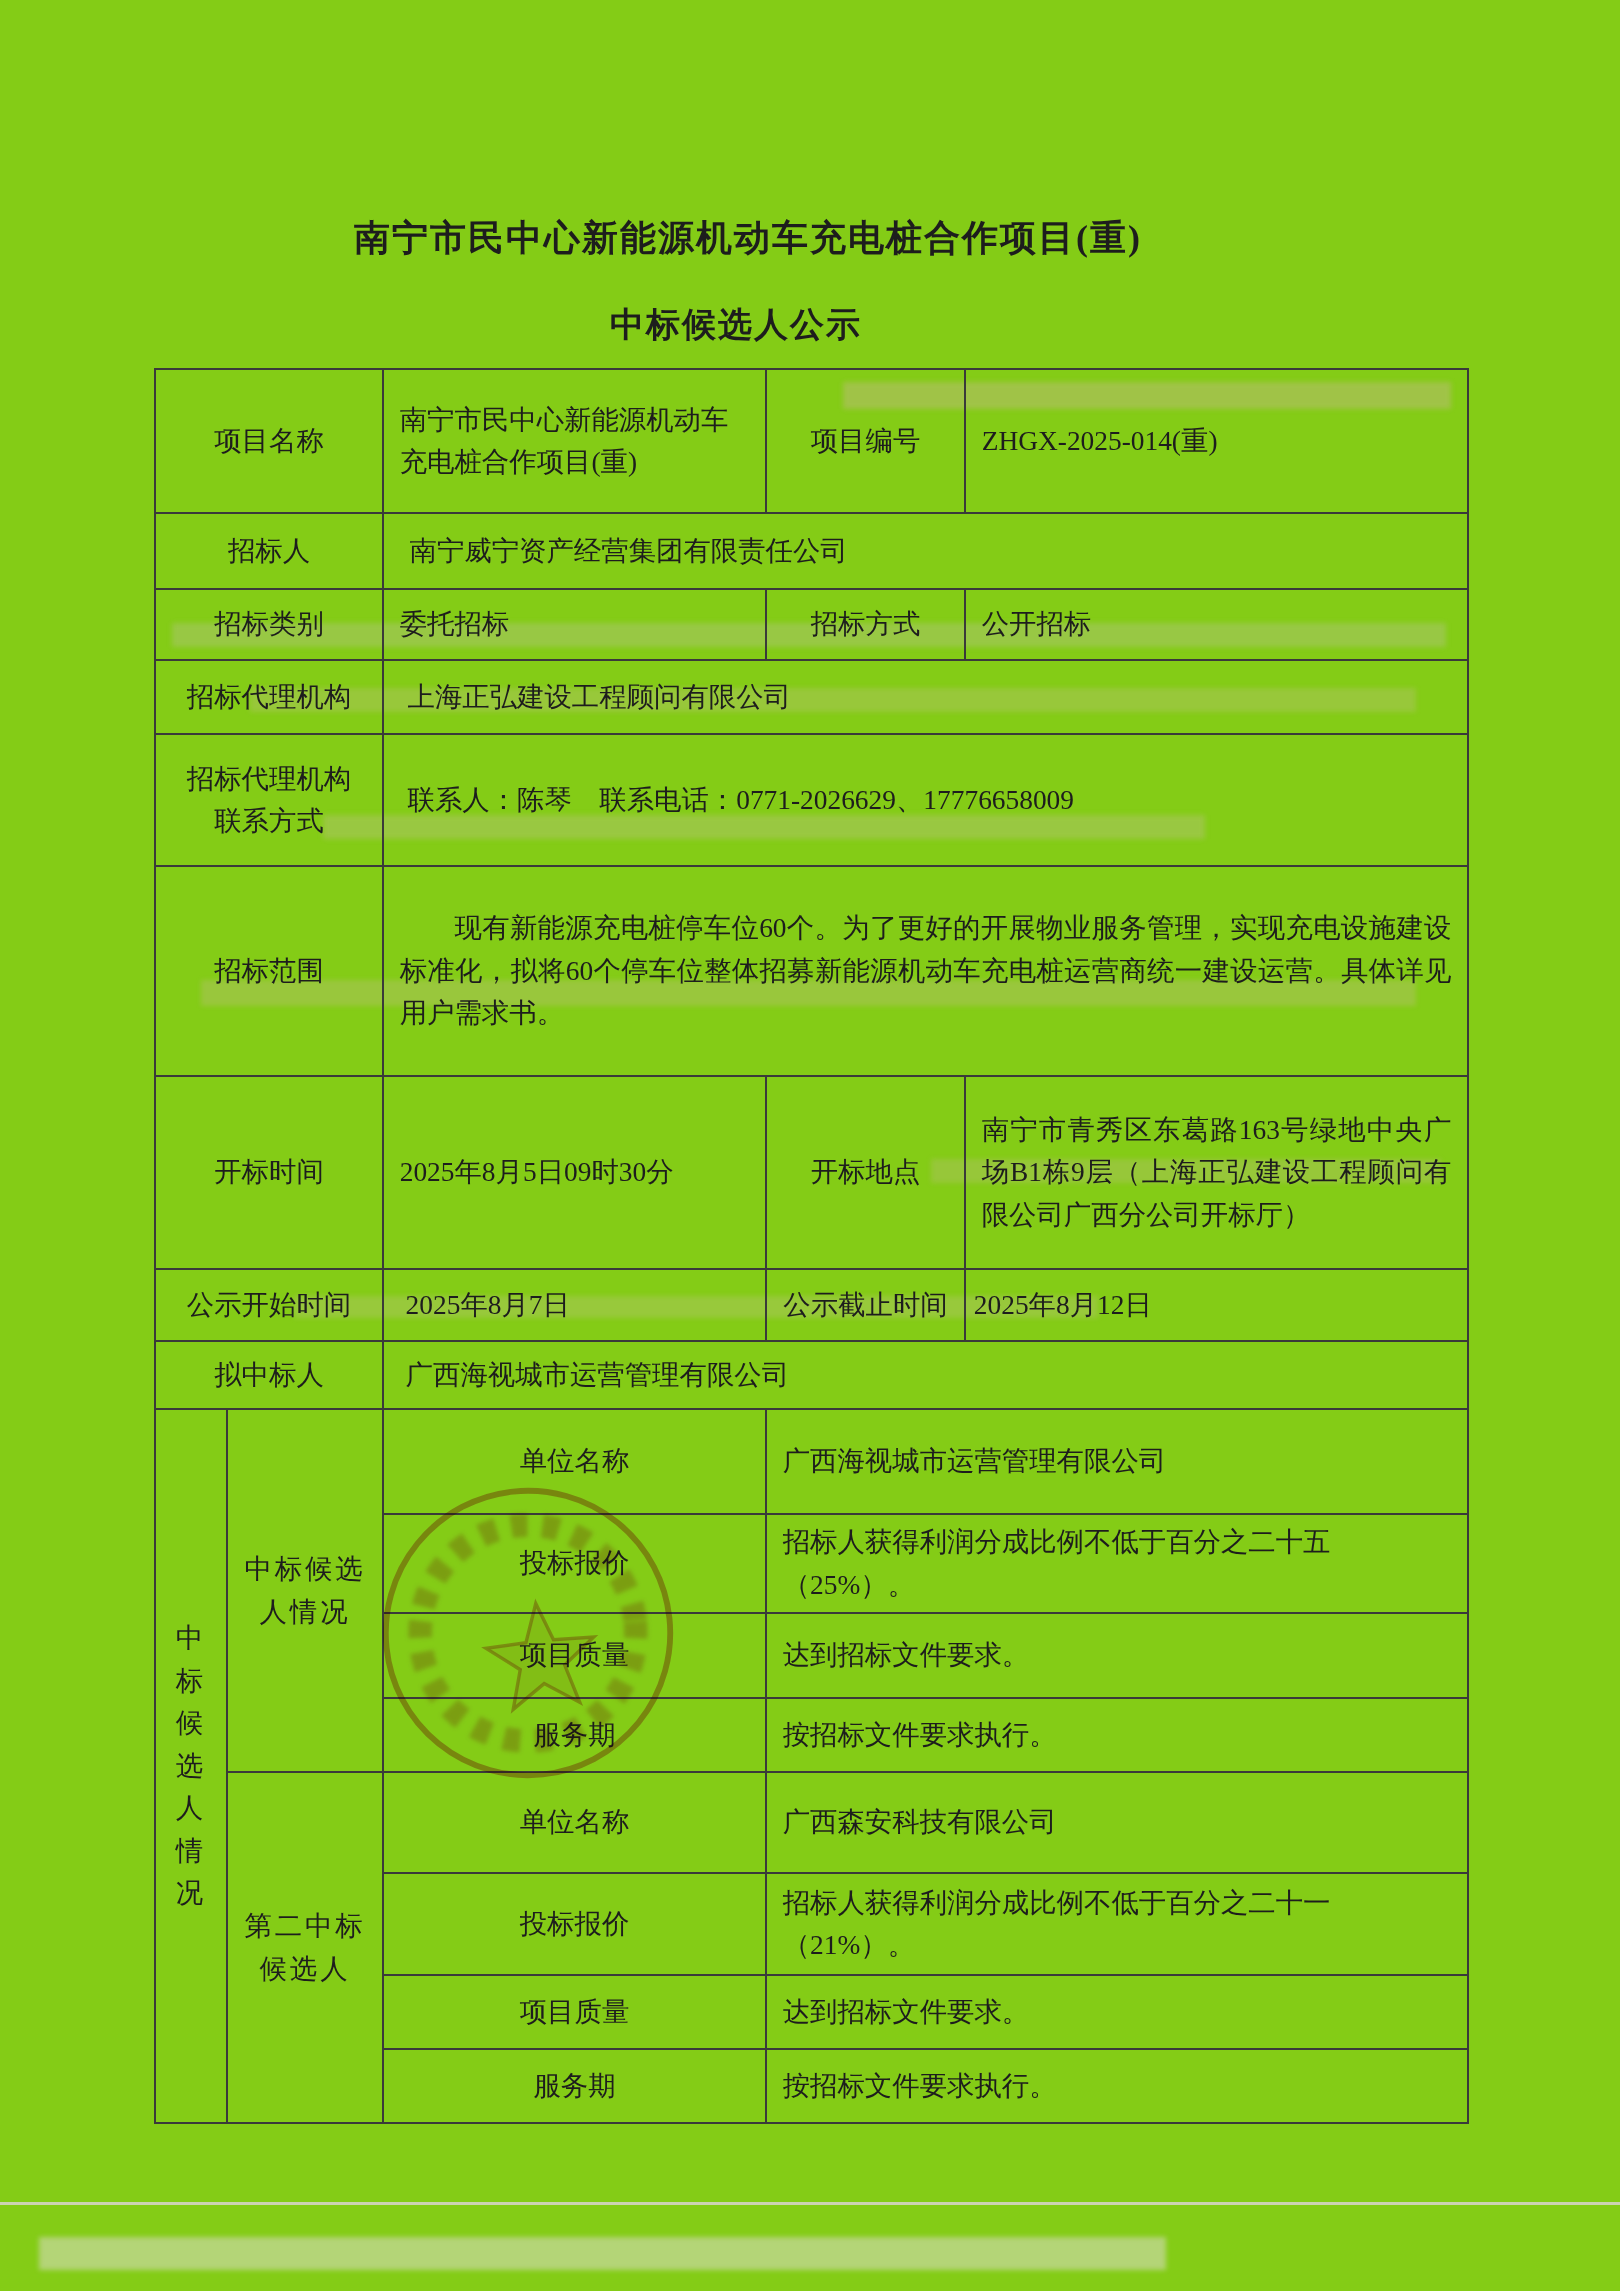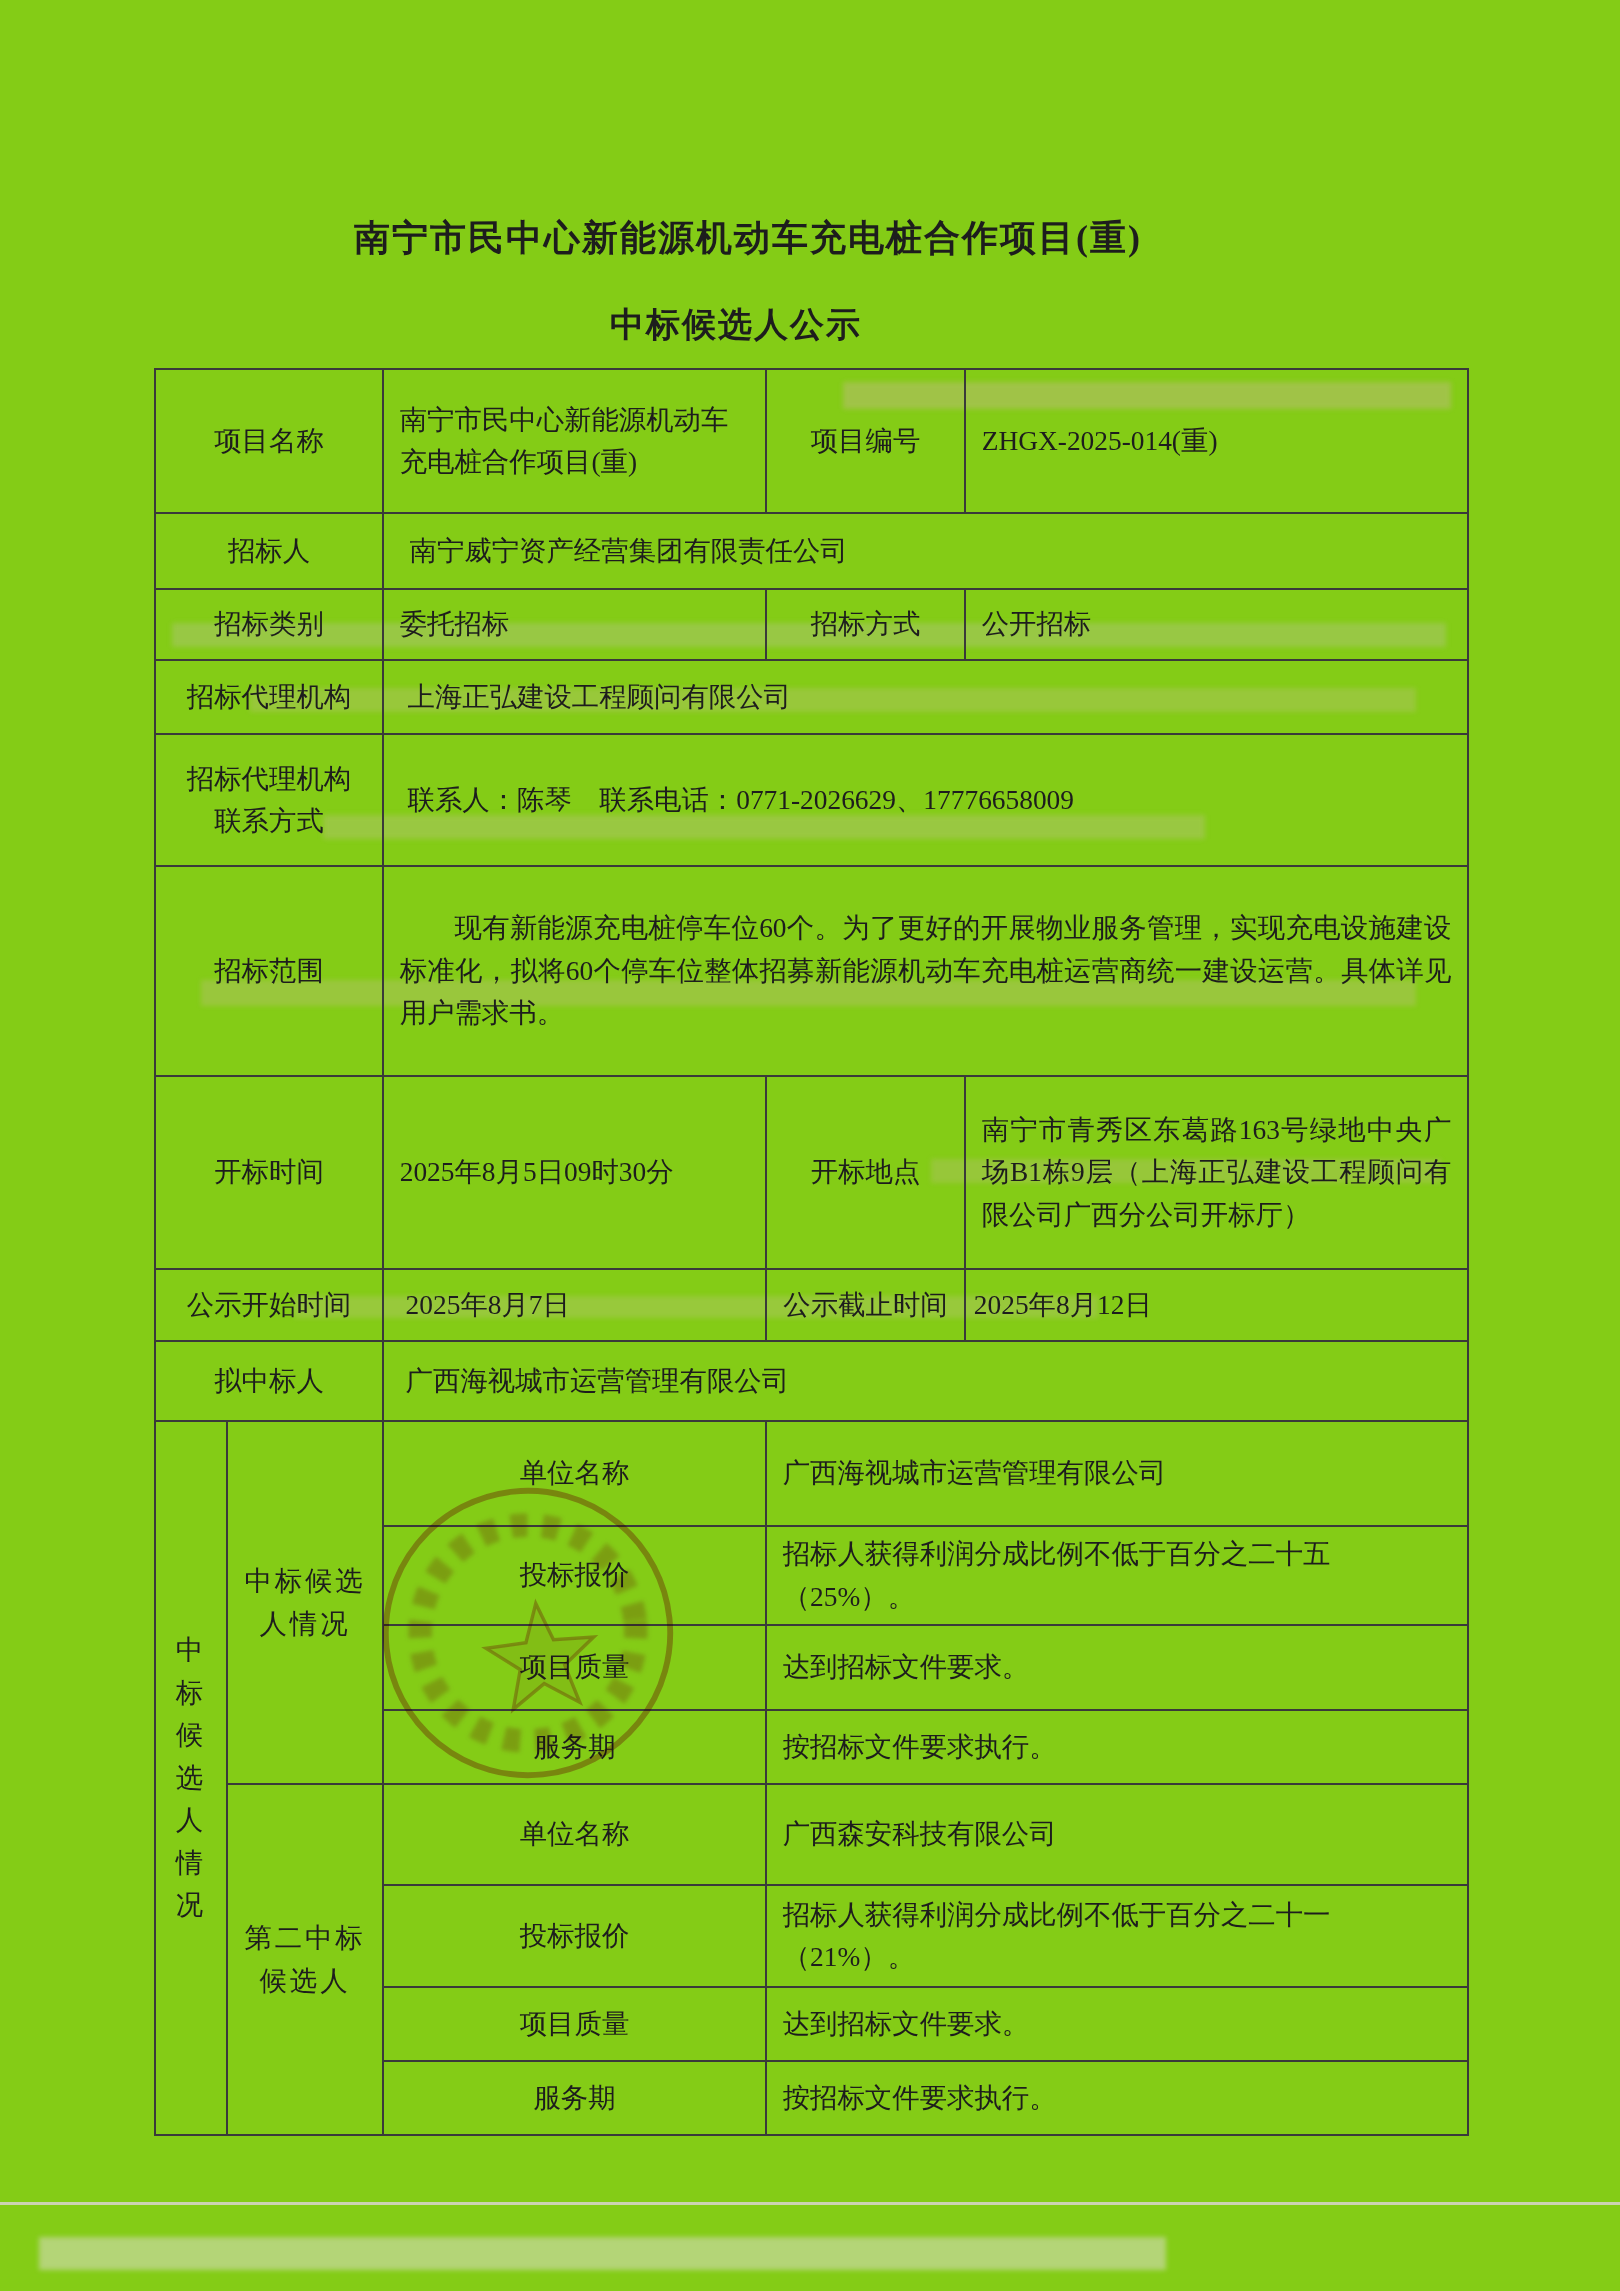--- a/index.html
+++ b/index.html
@@ -91,21 +91,21 @@
         <td class="val cen">2025年8月5日09时30分</td>
         <td class="lbl">开标地点</td>
         <td class="val addr">南宁市青秀区东葛路163号绿地中央广场B1栋9层（上海正弘建设工程顾问有限公司广西分公司开标厅）</td>
       </tr>
       <tr style="height:72px">
         <td colspan="2" class="lbl">公示开始时间</td>
         <td class="val" style="padding-left:21.6px">2025年8月7日</td>
         <td class="lbl" style="padding:0 2px">公示截止时间</td>
         <td class="val" style="padding-left:7.8px">2025年8月12日</td>
       </tr>
-      <tr style="height:80px">
+      <tr style="height:68px">
         <td colspan="2" class="lbl">拟中标人</td>
         <td colspan="3" class="val" style="padding-left:21.6px">广西海视城市运营管理有限公司</td>
       </tr>
 
       <tr style="height:105px">
         <td rowspan="8" class="sidev">中标候选人情况</td>
         <td rowspan="4" class="group">中标候选人情况</td>
         <td class="lbl">单位名称</td>
         <td colspan="2" class="val cval">广西海视城市运营管理有限公司</td>
       </tr>

